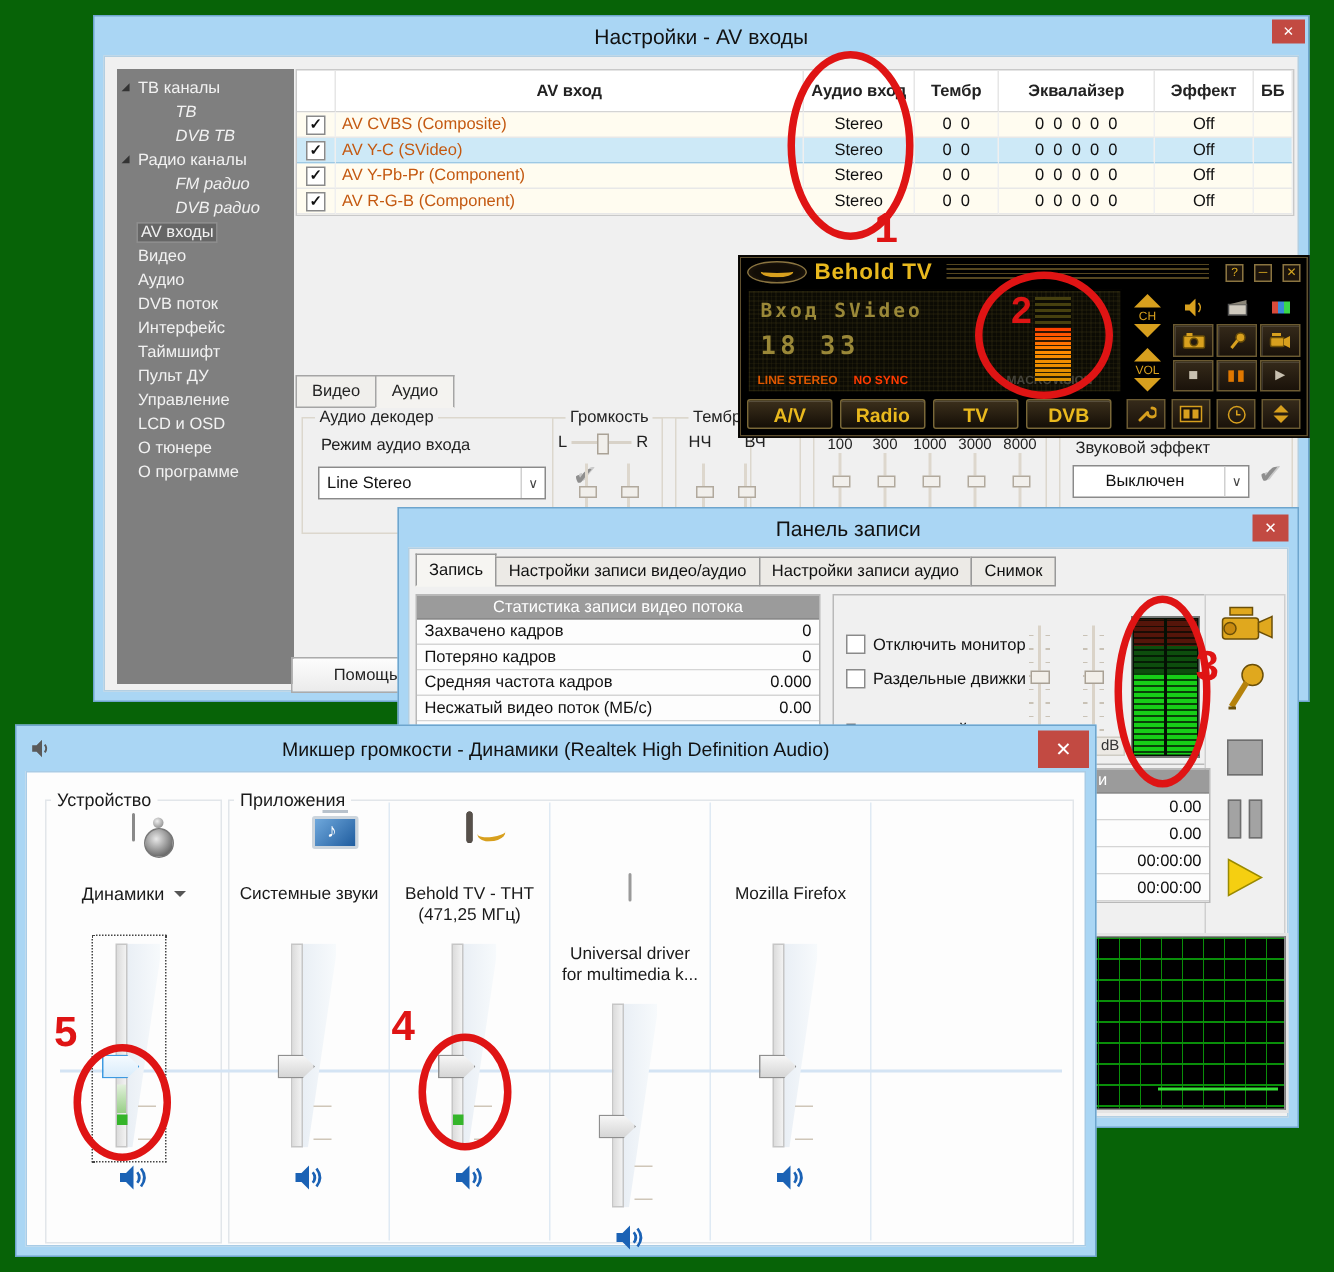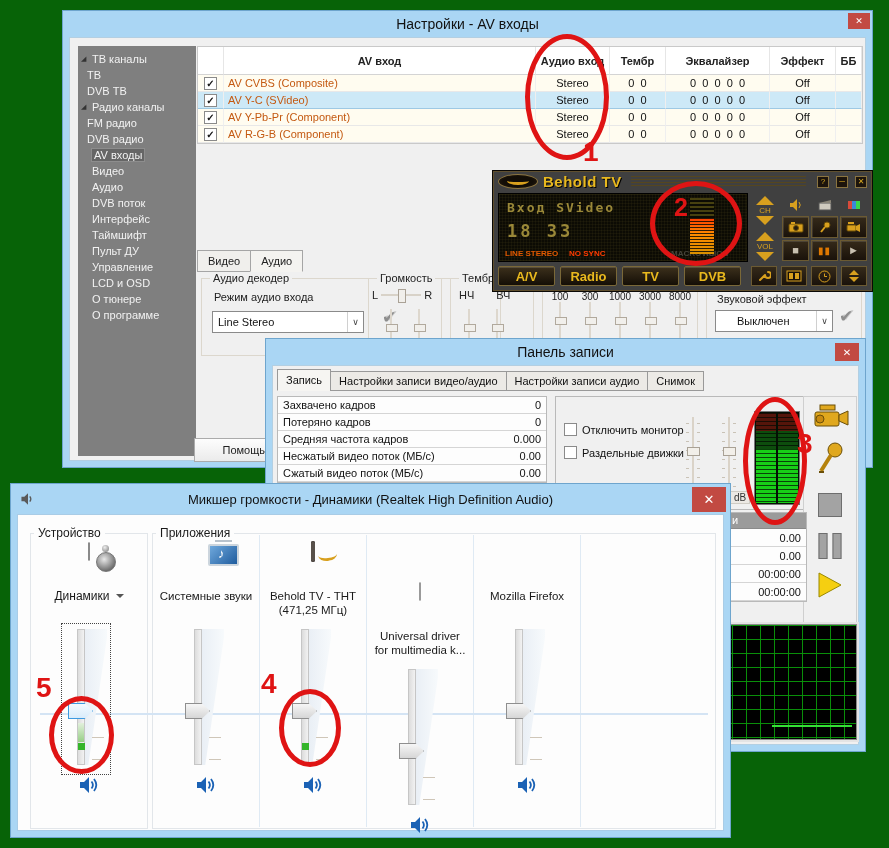--- a/index.html
+++ b/index.html
@@ -12,21 +12,21 @@
   .w8-title { height:26px; position:relative; display:flex; align-items:center; justify-content:center; font-size:14px; color:#111; }
   .w8-close { position:absolute; background:#c24a42; color:#fff; display:flex; align-items:center; justify-content:center; cursor:pointer; }
 
   
   .w-settings { left:62px; top:10px; width:811px; height:458px; z-index:1; }
   .cl-settings { right:2px; top:2px; width:22px; height:16px; font-size:9px; }
   .s-body { position:absolute; left:6px; right:6px; top:26px; bottom:6px; background:#f0f0f0; border:1px solid #b3cfe2; }
   .s-sidebar { position:absolute; left:8px; top:8px; width:118px; height:410px; background:#7f7f7f; padding-top:5px; overflow:hidden; }
   .ti { height:16px; line-height:16px; font-size:11px; color:#f2f2f2; position:relative; padding-left:14px; white-space:nowrap; cursor:pointer; }
   .ti .tri { position:absolute; left:3px; top:0; font-size:7px; color:#333; }
-  .ti.l1 { padding-left:9px; }
+  .ti.l1 { padding-left:39px;font-style:italic; }
   .ti.sel span.tx { background:#666; outline:1px solid #8d8d8d; padding:0 2px; }
   .s-table { position:absolute; left:127px; top:8px; width:666px; background:#fff; border:1px solid #c9c9c9; font-size:11px; }
   .s-th,.s-tr { display:grid; grid-template-columns:26px 312px 74px 56px 104px 66px 26px; }
   .s-th { height:28px; }
   .s-th>div { display:flex; align-items:center; justify-content:center; border-right:1px solid #e6e6e6; border-bottom:1px solid #d4d4d4; font-weight:bold; color:#222; }
   .s-tr { height:17px; }
   .s-tr>div { display:flex; align-items:center; justify-content:center; border-right:1px solid #efefef; border-bottom:1px solid #e8e8e8; color:#111; background:#fffcf0; }
   .s-tr .c1 { justify-content:flex-start; padding-left:4px; color:#c45911; }
   .s-tr.sel>div { background:#cde9f7; border-bottom-color:#9ec9e4; }
   .s-tr.sel { box-shadow:inset 0 0 0 1px #84c3e8; }
@@ -59,21 +59,21 @@
   .gb-eq { left:472px; top:240px; width:156px; height:78px; }
   .eqrow { position:absolute; left:2px; top:12px; display:flex; }
   .eqcol { width:30px; display:flex; flex-direction:column; align-items:center; font-size:10px; color:#222; }
   .gb-fx { left:636px; top:240px; width:156px; height:78px; }
   .lbl-fx { position:absolute; left:10px; top:14px; font-size:11px; color:#222; }
   .dd-fx { left:8px; top:31px; width:118px;padding-left:16px; }
   .ap-fx { left:132px; top:27px; }
   .helpbtn { position:absolute; left:124px; top:400px; width:116px; height:24px; background:linear-gradient(#fdfdfd,#ebebeb); border:1px solid #ababab; font-size:11px; color:#222; cursor:pointer; }
 
   
-  .bt { left:492px; top:170px; width:381px; height:122px; z-index:10; background:#404040; border:1px solid #0a0805; box-shadow:inset 0 0 0 1px #5f4f2e; }
+  .bt { left:492px; top:170px; width:381px; height:122px; z-index:10; background:#000000; border:1px solid #0a0805; box-shadow:inset 0 0 0 1px #5f4f2e; }
   .bt-title { height:21px; display:flex; align-items:center; padding:0 5px; gap:5px; }
   .bt-logo { width:40px; height:15px; background:radial-gradient(ellipse at 50% 50%, #120d06 55%, #2c2114); border:1px solid #8a7440; border-radius:50%; position:relative; }
   .bt-eye { position:absolute; left:8px; top:2px; width:22px; height:8px; border-bottom:3px solid #d8a01e; border-radius:50%; }
   .bt-name { font-size:15px; font-weight:bold; color:#e9b91e; text-shadow:1px 1px 0 #000; letter-spacing:.5px; }
   .bt-stripes { flex:1; height:11px; margin:0 4px; background:repeating-linear-gradient(to bottom,#55461f 0 1px, rgba(0,0,0,0) 1px 3px); }
   .btb { width:12px; height:12px; border:1px solid #8a7440; background:#1c140c; color:#d8a820; font-size:8px; display:flex; align-items:center; justify-content:center; margin-left:2px; cursor:pointer; }
   .bt-main { display:flex; height:72px; }
   .bt-lcd { width:250px; margin:1px 2px 2px 5px; background:#0c0b04; border:1px solid #000; box-shadow:inset 0 0 0 1px #191708; position:relative; overflow:hidden; }
   .bt-lcd::before { content:""; position:absolute; inset:0; background-image:repeating-linear-gradient(to right, rgba(70,62,24,.18) 0 1px, transparent 1px 3px), repeating-linear-gradient(to bottom, rgba(70,62,24,.18) 0 1px, transparent 1px 3px); }
   .lcd1 { position:absolute; left:8px; top:6px; font:bold 13px "DejaVu Sans Mono",monospace; color:#9a8838; letter-spacing:2px; }
@@ -479,20 +479,21 @@
   </div>
   <div class="r-body">
     <div class="rtabs">
       <span class="rtab active">Запись</span>
       <span class="rtab">Настройки записи видео/аудио</span>
       <span class="rtab">Настройки записи аудио</span>
       <span class="rtab">Снимок</span>
     </div>
 
     <div class="rg-stats">
+      <div class="rghead">Статистика записи видео потока</div>
       <div class="rrow">
           <span>Захвачено кадров</span>
           <span>0</span>
         </div>
       <div class="rrow">
           <span>Потеряно кадров</span>
           <span>0</span>
         </div>
       <div class="rrow">
           <span>Средняя частота кадров</span>

